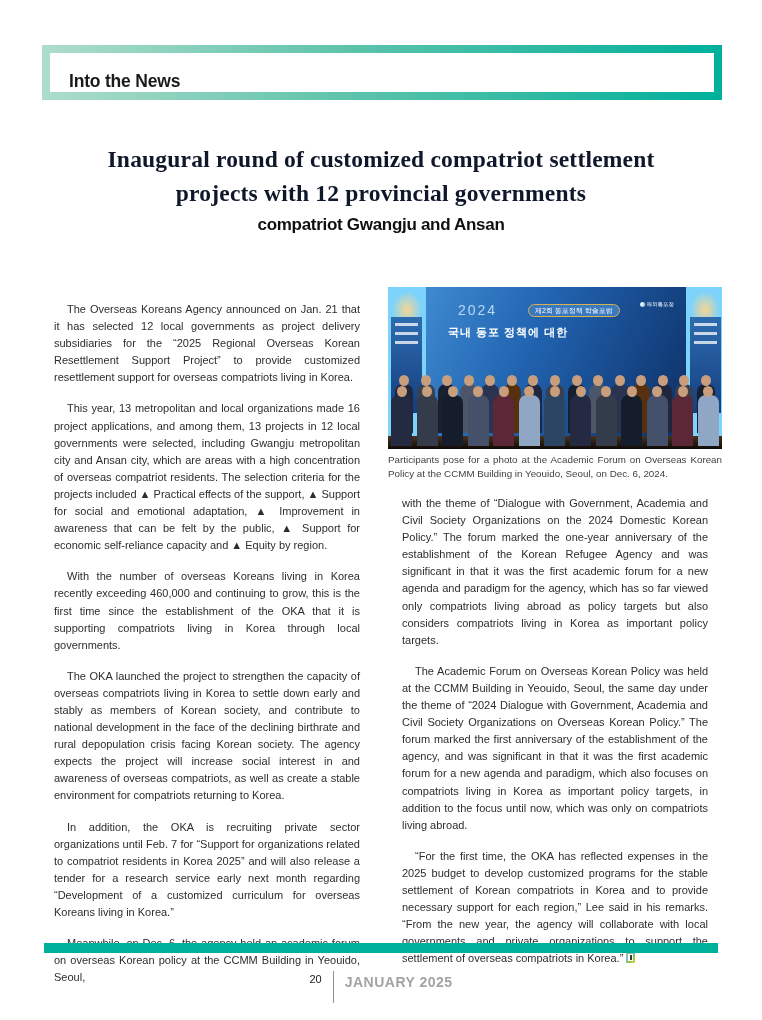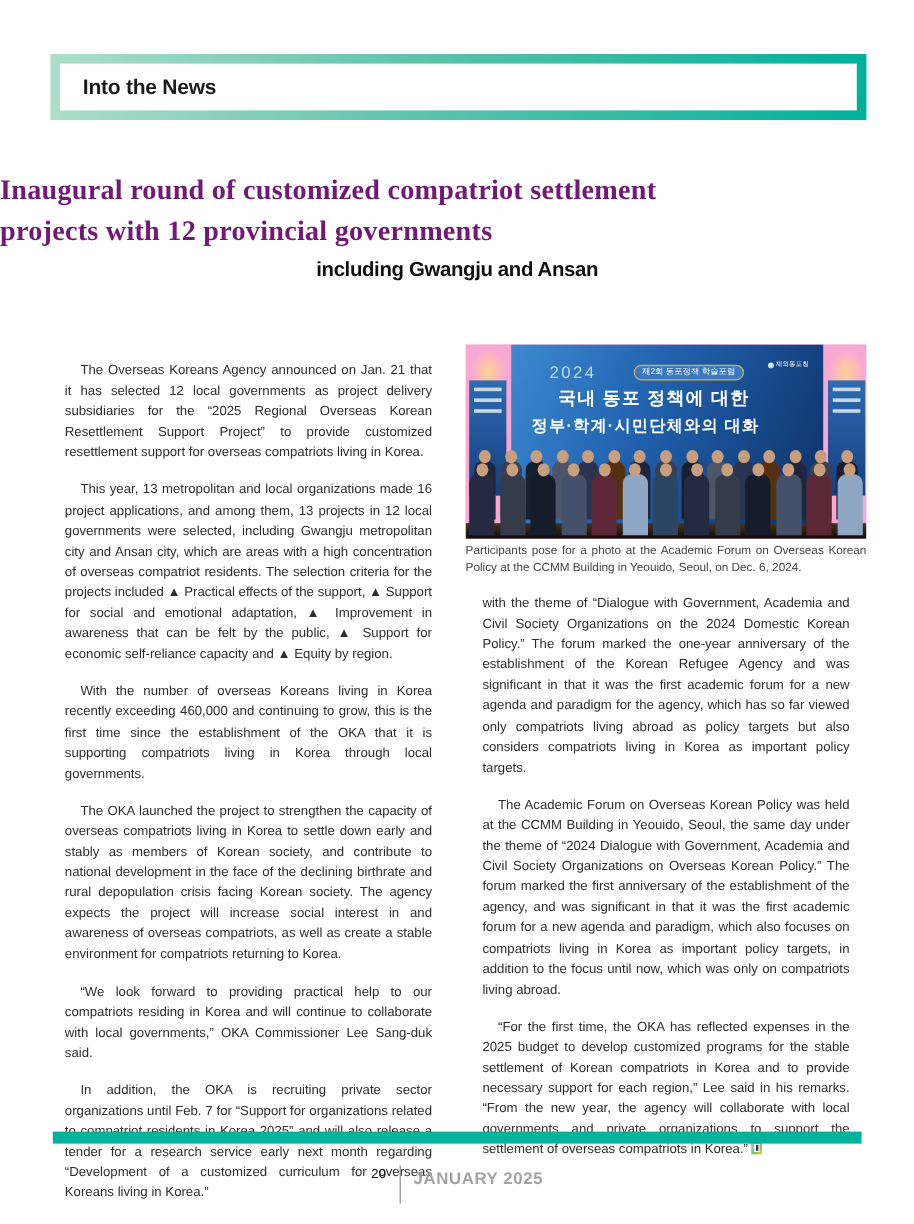--- a/index.html
+++ b/index.html
@@ -10,58 +10,58 @@
   }
 
   
   .header-box {
     position:absolute; left:42px; top:45px; width:680px; height:55px;
     box-sizing:border-box; padding:8px;
     background:linear-gradient(90deg,#aeddcb 0%, #5ec3ab 45%, #00b09b 100%);
   }
   .header-inner {
     width:100%; height:100%; background:#fff; box-sizing:border-box;
-    display:flex; align-items:center; padding-left:19px;
+    display:flex; align-items:flex-end; padding-left:19px;
   }
   .header-label { font-size:17.5px; font-weight:bold; color:#1b1b1b; letter-spacing:-0.2px; }
 
   
   .title {
-    position:absolute; top:142px; left:0; width:762px; text-align:left;
+    position:absolute; top:142px; left:0; width:762px; text-align:center;
     font-family:"Liberation Serif", serif; font-weight:bold;
-    font-size:23.5px; line-height:34px; color:#701a75; letter-spacing:0.2px;
+    font-size:23.5px; line-height:34px; color:#0f172a; letter-spacing:0.2px;
   }
   .subtitle {
     position:absolute; top:213px; left:0; width:762px; text-align:center;
     font-weight:bold; font-size:17px; line-height:24px; color:#101010; letter-spacing:-0.3px;
   }
 
   
   .columns { position:absolute; left:40px; top:287px; width:682px; display:flex; gap:14px; }
   .col { width:334px; font-size:11px; line-height:17.1px; text-align:justify; color:#2d2d2d; }
   .col p { margin:14px; text-indent:13px; }
   .col p.noindent { text-indent:0; }
 
   
-  .photo { position:relative; width:334px; height:162px; background:#f9a8d4; overflow:hidden; }
+  .photo { position:relative; width:334px; height:162px; background:#7dd3fc; overflow:hidden; }
   .stage {
     position:absolute; left:38px; right:36px; top:0; height:150px;
     background:linear-gradient(115deg,#3e8ad0 0%, #2163b0 40%, #0d2f66 100%);
   }
   .chand { position:absolute; top:4px; width:30px; height:38px;
     background:radial-gradient(ellipse at center, rgba(255,214,140,0.95) 0%, rgba(150,100,40,0) 70%); }
   .chand.left { left:4px; } .chand.right { right:2px; }
   .side-banner { position:absolute; top:30px; width:31px; height:96px;
     background:linear-gradient(180deg,#2e6cb0,#143e7f); }
   .side-banner.left { left:3px; } .side-banner.right { right:1px; }
   .side-banner i { display:block; height:3px; margin:6px 4px 0 4px; background:rgba(255,255,255,0.75); }
   .stage-year { position:absolute; left:32px; top:15px; color:#b9d8ee; font-size:14px; letter-spacing:2px; }
   .stage-badge { position:absolute; left:102px; top:17px; background:#3a79c0; border:1px solid #d8b24e;
     color:#fff; font-size:7px; line-height:9px; padding:1px 6px; border-radius:7px; white-space:nowrap; }
-  .stage-t1 { position:absolute; left:39px; top:37px; color:#fff; font-weight:bold; font-size:15px; letter-spacing:1px; white-space:nowrap; }
+  .stage-t1 { position:absolute; left:22px; top:37px; color:#fff; font-weight:bold; font-size:11px; letter-spacing:1px; white-space:nowrap; }
   .stage-t2 { position:absolute; left:17px; top:59px; color:#fff; font-weight:bold; font-size:13.5px; letter-spacing:1px; white-space:nowrap; }
   .stage-logo { position:absolute; right:12px; top:9px; display:flex; align-items:center; gap:2px;
     color:#fff; font-size:5.5px; }
   .stage-logo::before { content:""; width:5px; height:5px; border-radius:50%;
     background:radial-gradient(circle at 35% 35%, #fff, #7fb6e6); }
 
   .row-people { position:absolute; display:flex; justify-content:space-between; }
   .row-back  { left:6px; right:6px; bottom:16px; height:58px; z-index:3; }
   .row-front { left:2px; right:2px; bottom:3px;  height:60px; z-index:4; }
   .person { position:relative; width:20px; flex:0 0 auto; }
@@ -113,45 +113,43 @@
     <span class="header-label">Into the News</span>
   </div>
 </div>
 
 <div class="title">
   <div>Inaugural round of customized compatriot settlement</div>
   <div>projects with 12 provincial governments</div>
 </div>
 
 <div class="subtitle">
-  <div>including Gwangju and Ansan</div>
+  <div>compatriot Gwangju and Ansan</div>
 </div>
 
 <div class="columns">
 
   <div class="col">
     <p>The Overseas Koreans Agency announced on Jan. 21 that it has selected 12 local governments as project delivery subsidiaries for the “2025 Regional Overseas Korean Resettlement Support Project” to provide customized resettlement support for overseas compatriots living in Korea.</p>
     <p>This year, 13 metropolitan and local organizations made 16 project applications, and among them, 13 projects in 12 local governments were selected, including Gwangju metropolitan city and Ansan city, which are areas with a high concentration of overseas compatriot residents. The selection criteria for the projects included ▲ Practical effects of the support, ▲ Support for social and emotional adaptation, ▲ Improvement in awareness that can be felt by the public, ▲ Support for economic self-reliance capacity and ▲ Equity by region.</p>
     <p>With the number of overseas Koreans living in Korea recently exceeding 460,000 and continuing to grow, this is the first time since the establishment of the OKA that it is supporting compatriots living in Korea through local governments.</p>
     <p>The OKA launched the project to strengthen the capacity of overseas compatriots living in Korea to settle down early and stably as members of Korean society, and contribute to national development in the face of the declining birthrate and rural depopulation crisis facing Korean society. The agency expects the project will increase social interest in and awareness of overseas compatriots, as well as create a stable environment for compatriots returning to Korea.</p>
-    <p>“We look forward to providing practical help to our compatriots residing in Korea and will continue to collaborate with local governments,” OKA Commissioner Lee Sang-duk said.</p>
     <p>In addition, the OKA is recruiting private sector organizations until Feb. 7 for “Support for organizations related to compatriot residents in Korea 2025” and will also release a tender for a research service early next month regarding “Development of a customized curriculum for overseas Koreans living in Korea.”</p>
     <p>Meanwhile, on Dec. 6, the agency held an academic forum on overseas Korean policy at the CCMM Building in Yeouido, Seoul,</p>
   </div>
 
   <div class="col">
 
     <div class="photo">
       <div class="chand left"></div>
       <div class="chand right"></div>
       <div class="stage">
         <span class="stage-year">2024</span>
         <span class="stage-badge">제2회 동포정책 학술포럼</span>
         <span class="stage-t1">국내 동포 정책에 대한</span>
-        <span class="stage-t2">정부·학계·시민단체와의 대화</span>
         <span class="stage-logo">재외동포청</span>
       </div>
       <div class="side-banner left">
           <i></i>
           <i></i>
           <i></i>
         </div>
       <div class="side-banner right">
           <i></i>
           <i></i>

